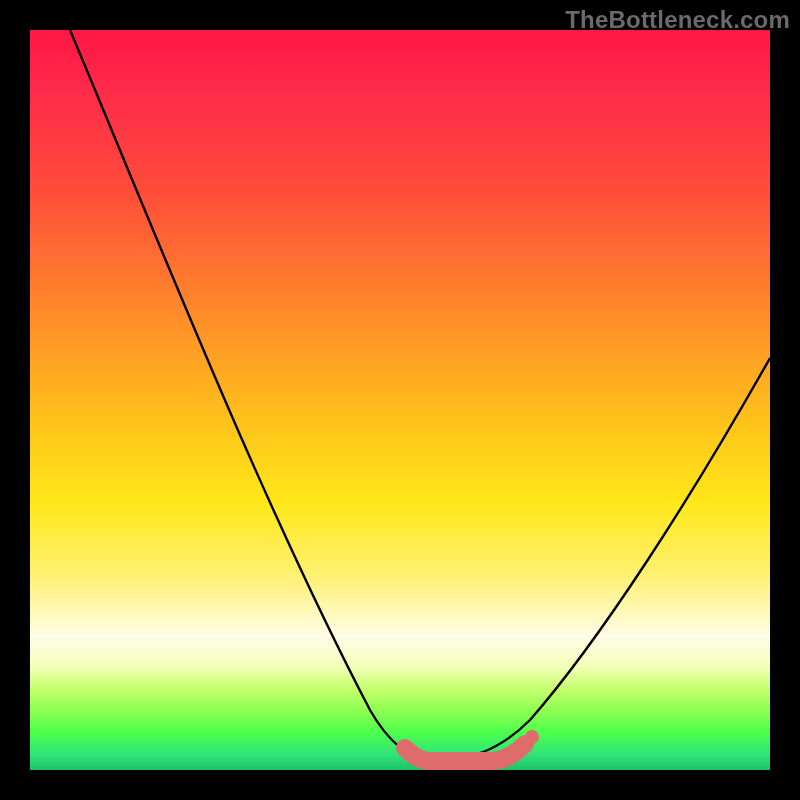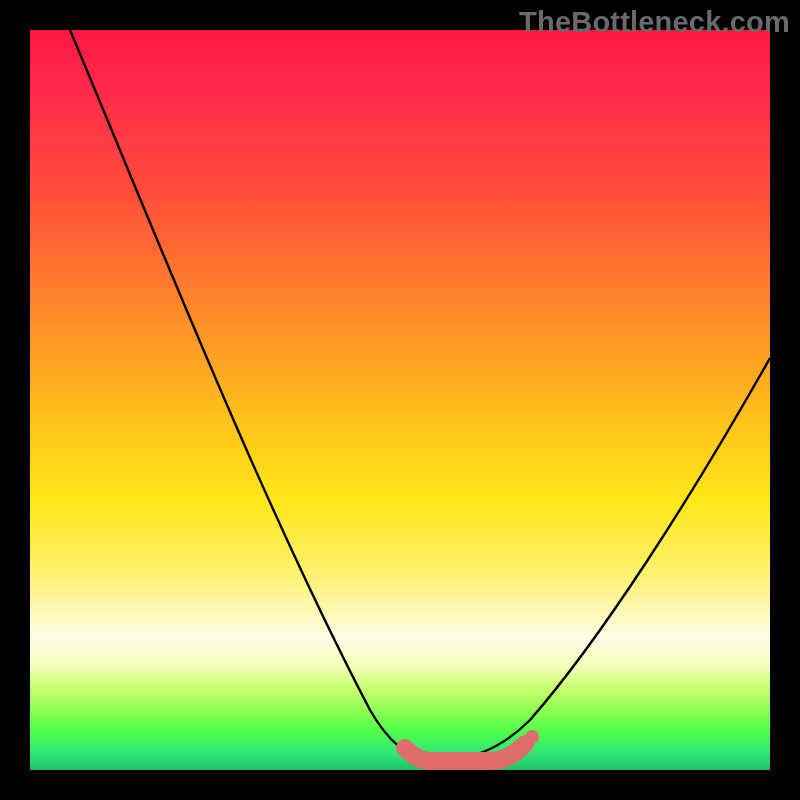--- a/index.html
+++ b/index.html
@@ -45,21 +45,21 @@
     left: 0;
     top: 0;
     width: 740px;
     height: 740px;
   }
   .watermark {
     position: absolute;
     top: 6px;
     right: 10px;
     font-family: Arial, Helvetica, sans-serif;
-    font-size: 29px;
+    font-size: 24px;
     font-weight: 600;
     color: #6a6a6a;
     letter-spacing: 0.2px;
     user-select: none;
   }
 </style>
 </head>
 <body>
 
 <div class="frame">

